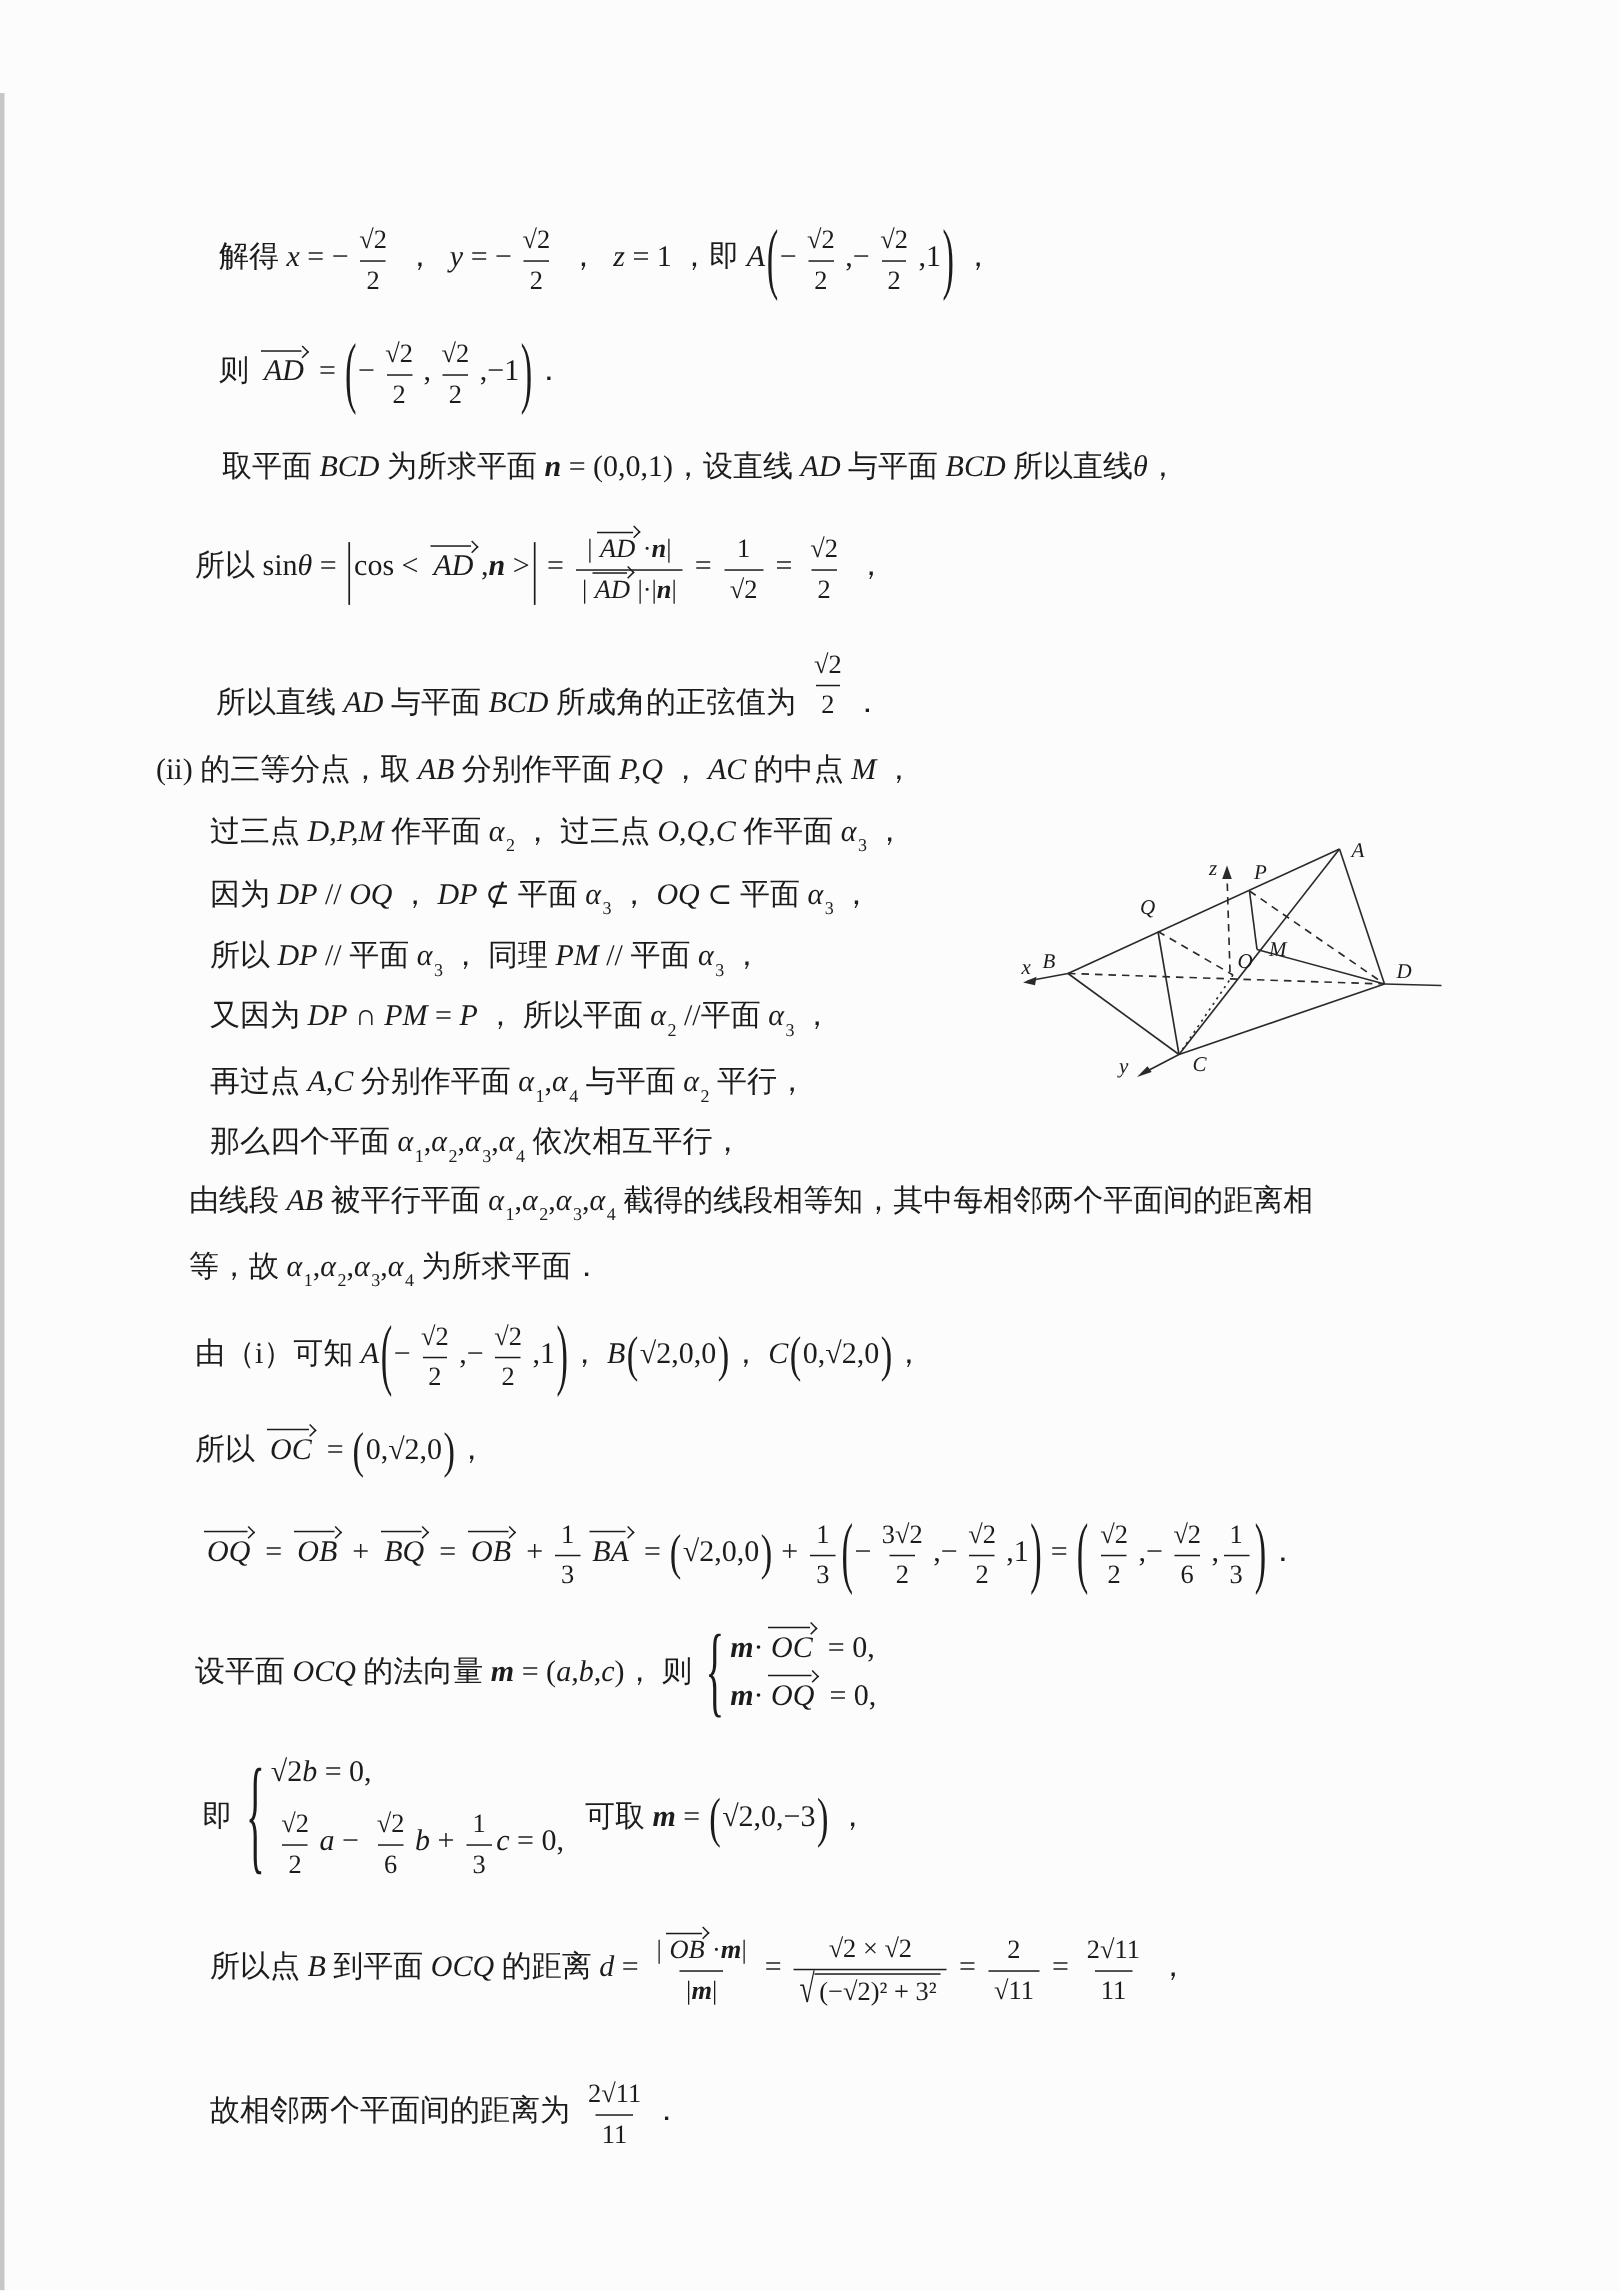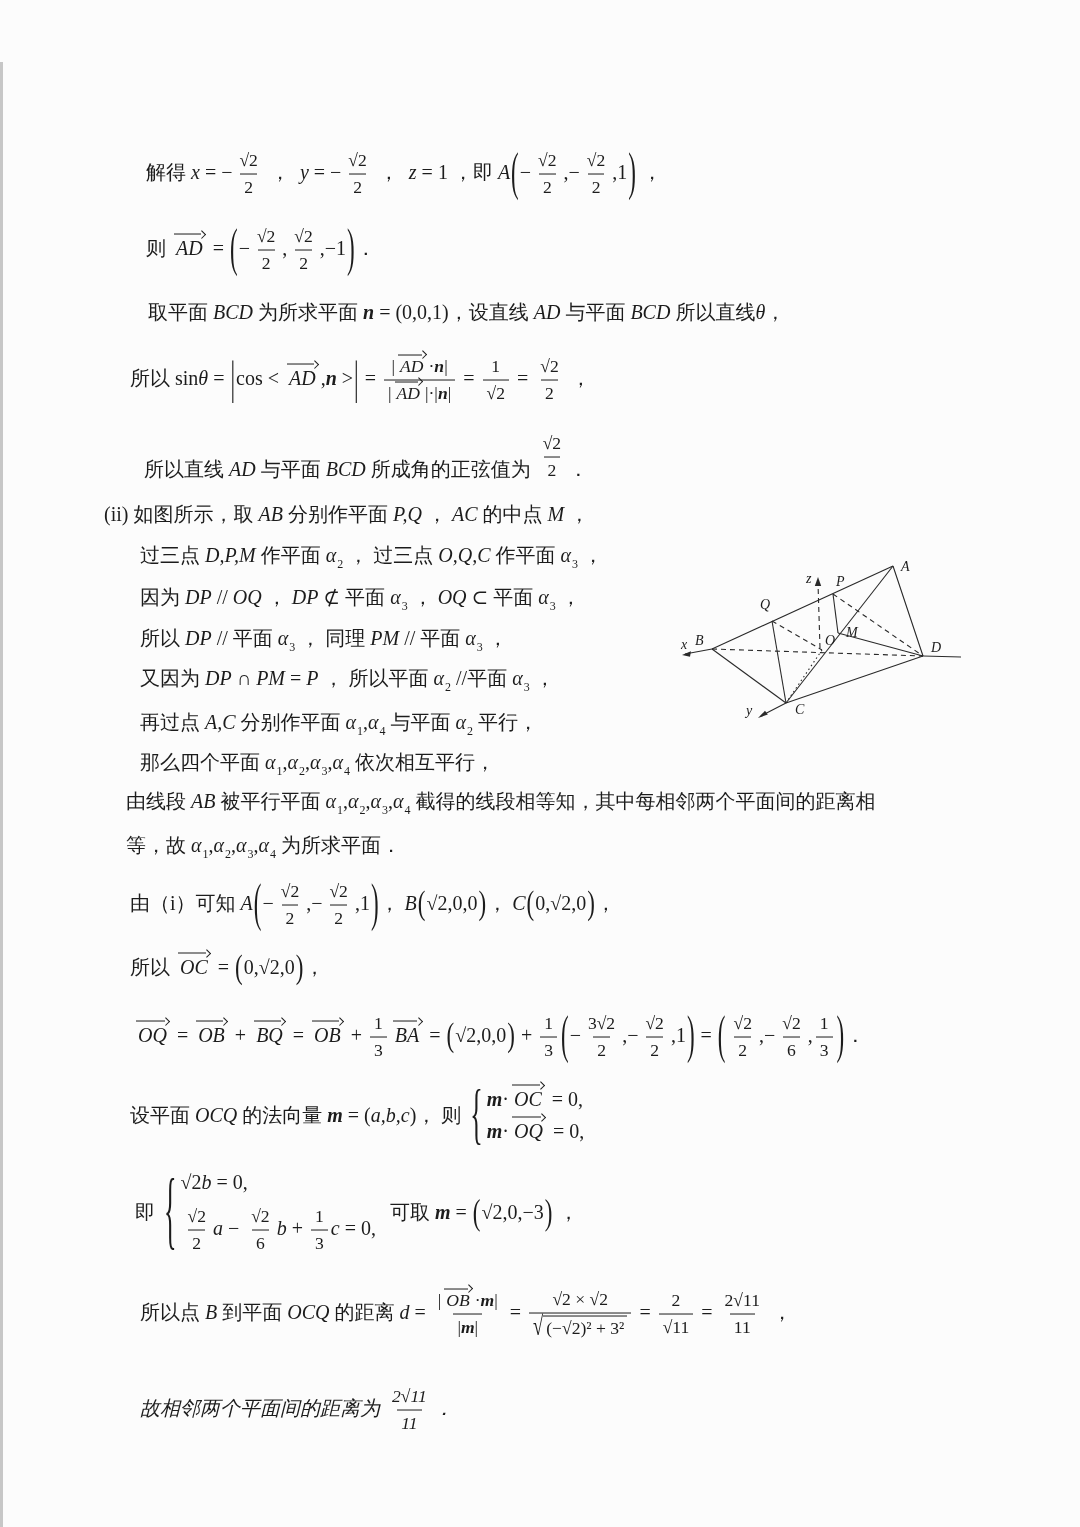--- a/index.html
+++ b/index.html
@@ -35,36 +35,36 @@
 <body>
 
 <div class="page">
   <div class="edge"></div>
 
   <div class="line" style="left: 146px; top: 172px;"><span class="t">解得 </span><span class="i">x</span><span class="t"> = −</span><span class="f"><span class="fn"><span class="t">√2</span></span><span class="fd"><span class="t">2</span></span></span><span class="t"> ，  </span><span class="i">y</span><span class="t"> = −</span><span class="f"><span class="fn"><span class="t">√2</span></span><span class="fd"><span class="t">2</span></span></span><span class="t"> ，  </span><span class="i">z</span><span class="t"> = 1 ，即 </span><span class="i">A</span><span class="p" style="transform: scaleY(2.3);">(</span><span class="t">−</span><span class="f"><span class="fn"><span class="t">√2</span></span><span class="fd"><span class="t">2</span></span></span><span class="t">,−</span><span class="f"><span class="fn"><span class="t">√2</span></span><span class="fd"><span class="t">2</span></span></span><span class="t">,1</span><span class="p" style="transform: scaleY(2.3);">)</span><span class="t"> ，</span></div>
   <div class="line" style="left: 146px; top: 248px;"><span class="t">则 </span><span class="v"><span class="vt">AD</span></span><span class="t"> = </span><span class="p" style="transform: scaleY(2.3);">(</span><span class="t">−</span><span class="f"><span class="fn"><span class="t">√2</span></span><span class="fd"><span class="t">2</span></span></span><span class="t">,</span><span class="f"><span class="fn"><span class="t">√2</span></span><span class="fd"><span class="t">2</span></span></span><span class="t">,−1</span><span class="p" style="transform: scaleY(2.3);">)</span><span class="t">．</span></div>
   <div class="line" style="left: 148px; top: 312px;"><span class="t">取平面 </span><span class="i">BCD</span><span class="t"> 为所求平面 </span><span class="b">n</span><span class="t"> = (0,0,1)，设直线 </span><span class="i">AD</span><span class="t"> 与平面 </span><span class="i">BCD</span><span class="t"> 所以直线</span><span class="i">θ</span><span class="t">，</span></div>
   <div class="line" style="left: 130px; top: 378px;"><span class="t">所以 sin</span><span class="i">θ</span><span class="t"> = </span><span class="p" style="transform: scaleY(2);">|</span><span class="t">cos &lt; </span><span class="v"><span class="vt">AD</span></span><span class="t">,</span><span class="b">n</span><span class="t"> &gt;</span><span class="p" style="transform: scaleY(2);">|</span><span class="t"> = </span><span class="f"><span class="fn"><span class="t">|</span><span class="v"><span class="vt">AD</span></span><span class="t">·</span><span class="b">n</span><span class="t">|</span></span><span class="fd"><span class="t">|</span><span class="v"><span class="vt">AD</span></span><span class="t">|</span><span class="t">·|</span><span class="b">n</span><span class="t">|</span></span></span><span class="t"> = </span><span class="f"><span class="fn"><span class="t">1</span></span><span class="fd"><span class="t">√2</span></span></span><span class="t"> = </span><span class="f"><span class="fn"><span class="t">√2</span></span><span class="fd"><span class="t">2</span></span></span><span class="t"> ，</span></div>
   <div class="line" style="left: 144px; top: 455px; align-items: flex-end;"><span class="t">所以直线 </span><span class="i">AD</span><span class="t"> 与平面 </span><span class="i">BCD</span><span class="t"> 所成角的正弦值为 </span><span class="f"><span class="fn"><span class="t">√2</span></span><span class="fd"><span class="t">2</span></span></span><span class="t">．</span></div>
-  <div class="line" style="left: 104px; top: 514px;"><span class="t">(ii) 如图所示，取 </span><span class="i">AB</span><span class="t"> 分别作平面 </span><span class="i">P,Q</span><span class="t"> ， </span><span class="i">AC</span><span class="t"> 的中点 </span><span class="i">M</span><span class="t"> ，</span></div>
+  <div class="line" style="left: 104px; top: 514px;"><span class="t">(ii) 的三等分点，取 </span><span class="i">AB</span><span class="t"> 分别作平面 </span><span class="i">P,Q</span><span class="t"> ， </span><span class="i">AC</span><span class="t"> 的中点 </span><span class="i">M</span><span class="t"> ，</span></div>
   <div class="line" style="left: 140px; top: 555px;"><span class="t">过三点 </span><span class="i">D,P,M</span><span class="t"> 作平面 </span><span class="subw"><span class="i">α</span><span class="sb">2</span></span><span class="t"> ， 过三点 </span><span class="i">O,Q,C</span><span class="t"> 作平面 </span><span class="subw"><span class="i">α</span><span class="sb">3</span></span><span class="t"> ，</span></div>
   <div class="line" style="left: 140px; top: 597px;"><span class="t">因为 </span><span class="i">DP</span><span class="t"> // </span><span class="i">OQ</span><span class="t"> ， </span><span class="i">DP</span><span class="t"> ⊄ 平面 </span><span class="subw"><span class="i">α</span><span class="sb">3</span></span><span class="t"> ， </span><span class="i">OQ</span><span class="t"> ⊂ 平面 </span><span class="subw"><span class="i">α</span><span class="sb">3</span></span><span class="t"> ，</span></div>
   <div class="line" style="left: 140px; top: 638px;"><span class="t">所以 </span><span class="i">DP</span><span class="t"> // 平面 </span><span class="subw"><span class="i">α</span><span class="sb">3</span></span><span class="t"> ， 同理 </span><span class="i">PM</span><span class="t"> // 平面 </span><span class="subw"><span class="i">α</span><span class="sb">3</span></span><span class="t"> ，</span></div>
   <div class="line" style="left: 140px; top: 678px;"><span class="t">又因为 </span><span class="i">DP</span><span class="t"> ∩ </span><span class="i">PM</span><span class="t"> = </span><span class="i">P</span><span class="t"> ， 所以平面 </span><span class="subw"><span class="i">α</span><span class="sb">2</span></span><span class="t"> //平面 </span><span class="subw"><span class="i">α</span><span class="sb">3</span></span><span class="t"> ，</span></div>
   <div class="line" style="left: 140px; top: 722px;"><span class="t">再过点 </span><span class="i">A,C</span><span class="t"> 分别作平面 </span><span class="subw"><span class="i">α</span><span class="sb">1</span></span><span class="t">,</span><span class="subw"><span class="i">α</span><span class="sb">4</span></span><span class="t"> 与平面 </span><span class="subw"><span class="i">α</span><span class="sb">2</span></span><span class="t"> 平行，</span></div>
   <div class="line" style="left: 140px; top: 762px;"><span class="t">那么四个平面 </span><span class="subw"><span class="i">α</span><span class="sb">1</span></span><span class="t">,</span><span class="subw"><span class="i">α</span><span class="sb">2</span></span><span class="t">,</span><span class="subw"><span class="i">α</span><span class="sb">3</span></span><span class="t">,</span><span class="subw"><span class="i">α</span><span class="sb">4</span></span><span class="t"> 依次相互平行，</span></div>
   <div class="line" style="left: 126px; top: 801px;"><span class="t">由线段 </span><span class="i">AB</span><span class="t"> 被平行平面 </span><span class="subw"><span class="i">α</span><span class="sb">1</span></span><span class="t">,</span><span class="subw"><span class="i">α</span><span class="sb">2</span></span><span class="t">,</span><span class="subw"><span class="i">α</span><span class="sb">3</span></span><span class="t">,</span><span class="subw"><span class="i">α</span><span class="sb">4</span></span><span class="t"> 截得的线段相等知，其中每相邻两个平面间的距离相</span></div>
   <div class="line" style="left: 126px; top: 845px;"><span class="t">等，故 </span><span class="subw"><span class="i">α</span><span class="sb">1</span></span><span class="t">,</span><span class="subw"><span class="i">α</span><span class="sb">2</span></span><span class="t">,</span><span class="subw"><span class="i">α</span><span class="sb">3</span></span><span class="t">,</span><span class="subw"><span class="i">α</span><span class="sb">4</span></span><span class="t"> 为所求平面．</span></div>
   <div class="line" style="left: 130px; top: 903px;"><span class="t">由（i）可知 </span><span class="i">A</span><span class="p" style="transform: scaleY(2.3);">(</span><span class="t">−</span><span class="f"><span class="fn"><span class="t">√2</span></span><span class="fd"><span class="t">2</span></span></span><span class="t">,−</span><span class="f"><span class="fn"><span class="t">√2</span></span><span class="fd"><span class="t">2</span></span></span><span class="t">,1</span><span class="p" style="transform: scaleY(2.3);">)</span><span class="t">， </span><span class="i">B</span><span class="p" style="transform: scaleY(1.45);">(</span><span class="t">√2,0,0</span><span class="p" style="transform: scaleY(1.45);">)</span><span class="t">， </span><span class="i">C</span><span class="p" style="transform: scaleY(1.45);">(</span><span class="t">0,√2,0</span><span class="p" style="transform: scaleY(1.45);">)</span><span class="t">，</span></div>
   <div class="line" style="left: 130px; top: 967px;"><span class="t">所以 </span><span class="v"><span class="vt">OC</span></span><span class="t"> = </span><span class="p" style="transform: scaleY(1.45);">(</span><span class="t">0,√2,0</span><span class="p" style="transform: scaleY(1.45);">)</span><span class="t">，</span></div>
   <div class="line" style="left: 133px; top: 1035px;"><span class="v"><span class="vt">OQ</span></span><span class="t"> = </span><span class="v"><span class="vt">OB</span></span><span class="t"> + </span><span class="v"><span class="vt">BQ</span></span><span class="t"> = </span><span class="v"><span class="vt">OB</span></span><span class="t"> + </span><span class="f"><span class="fn"><span class="t">1</span></span><span class="fd"><span class="t">3</span></span></span><span class="v"><span class="vt">BA</span></span><span class="t"> = </span><span class="p" style="transform: scaleY(1.45);">(</span><span class="t">√2,0,0</span><span class="p" style="transform: scaleY(1.45);">)</span><span class="t"> + </span><span class="f"><span class="fn"><span class="t">1</span></span><span class="fd"><span class="t">3</span></span></span><span class="p" style="transform: scaleY(2.3);">(</span><span class="t">−</span><span class="f"><span class="fn"><span class="t">3√2</span></span><span class="fd"><span class="t">2</span></span></span><span class="t">,−</span><span class="f"><span class="fn"><span class="t">√2</span></span><span class="fd"><span class="t">2</span></span></span><span class="t">,1</span><span class="p" style="transform: scaleY(2.3);">)</span><span class="t"> = </span><span class="p" style="transform: scaleY(2.3);">(</span><span class="f"><span class="fn"><span class="t">√2</span></span><span class="fd"><span class="t">2</span></span></span><span class="t">,−</span><span class="f"><span class="fn"><span class="t">√2</span></span><span class="fd"><span class="t">6</span></span></span><span class="t">,</span><span class="f"><span class="fn"><span class="t">1</span></span><span class="fd"><span class="t">3</span></span></span><span class="p" style="transform: scaleY(2.3);">)</span><span class="t">．</span></div>
   <div class="line" style="left: 130px; top: 1115px;"><span class="t">设平面 </span><span class="i">OCQ</span><span class="t"> 的法向量 </span><span class="b">m</span><span class="t"> = (</span><span class="i">a,b,c</span><span class="t">)， 则 </span><span class="cs"><span class="cb" style="transform: scaleY(2.6);">{</span><span class="crows"><span class="crow"><span class="b">m</span><span class="t">·</span><span class="v"><span class="vt">OC</span></span><span class="t"> = 0,</span></span><span class="crow"><span class="b">m</span><span class="t">·</span><span class="v"><span class="vt">OQ</span></span><span class="t"> = 0,</span></span></span></span></div>
   <div class="line" style="left: 135px; top: 1212px;"><span class="t">即 </span><span class="cs"><span class="cb" style="transform: scaleY(3.3);">{</span><span class="crows"><span class="crow"><span class="t">√2</span><span class="i">b</span><span class="t"> = 0,</span></span><span class="crow"><span class="f"><span class="fn"><span class="t">√2</span></span><span class="fd"><span class="t">2</span></span></span><span class="i">a</span><span class="t"> − </span><span class="f"><span class="fn"><span class="t">√2</span></span><span class="fd"><span class="t">6</span></span></span><span class="i">b</span><span class="t"> + </span><span class="f"><span class="fn"><span class="t">1</span></span><span class="fd"><span class="t">3</span></span></span><span class="i">c</span><span class="t"> = 0,</span></span></span></span><span class="t">  可取 </span><span class="b">m</span><span class="t"> = </span><span class="p" style="transform: scaleY(1.6);">(</span><span class="t">√2,0,−3</span><span class="p" style="transform: scaleY(1.6);">)</span><span class="t"> ，</span></div>
   <div class="line" style="left: 140px; top: 1312px;"><span class="t">所以点 </span><span class="i">B</span><span class="t"> 到平面 </span><span class="i">OCQ</span><span class="t"> 的距离 </span><span class="i">d</span><span class="t"> = </span><span class="f"><span class="fn"><span class="t">|</span><span class="v"><span class="vt">OB</span></span><span class="t">·</span><span class="b">m</span><span class="t">|</span></span><span class="fd"><span class="t">|</span><span class="b">m</span><span class="t">|</span></span></span><span class="t"> = </span><span class="f"><span class="fn"><span class="t">√2 × √2</span></span><span class="fd"><span class="rt"><span class="rs">√</span><span class="rc"><span class="t">(−√2)² + 3²</span></span></span></span></span><span class="t"> = </span><span class="f"><span class="fn"><span class="t">2</span></span><span class="fd"><span class="t">√11</span></span></span><span class="t"> = </span><span class="f"><span class="fn"><span class="t">2√11</span></span><span class="fd"><span class="t">11</span></span></span><span class="t"> ，</span></div>
-  <div class="line" style="left: 140px; top: 1408px; font-style: italic;"><span class="t">故相邻两个平面间的距离为 </span><span class="f"><span class="fn"><span class="t">2√11</span></span><span class="fd"><span class="t">11</span></span></span><span class="t">．</span></div>
+  <div class="line" style="left: 140px; top: 1408px;"><span class="t">故相邻两个平面间的距离为 </span><span class="f"><span class="fn"><span class="t">2√11</span></span><span class="fd"><span class="t">11</span></span></span><span class="t">．</span></div>
 
   <svg class="diagram" width="320" height="185" viewBox="0 0 320 185">
     <g stroke="#2a2a2a" stroke-width="1.1" fill="none">
 
       <line x1="57" y1="104" x2="238" y2="21"></line>
       <line x1="238" y1="21" x2="268" y2="111"></line>
       <line x1="57" y1="104" x2="131" y2="158"></line>
       <line x1="131" y1="158" x2="268" y2="111"></line>
       <line x1="238" y1="21" x2="131" y2="158"></line>
       <line x1="117" y1="76" x2="131" y2="158"></line>

